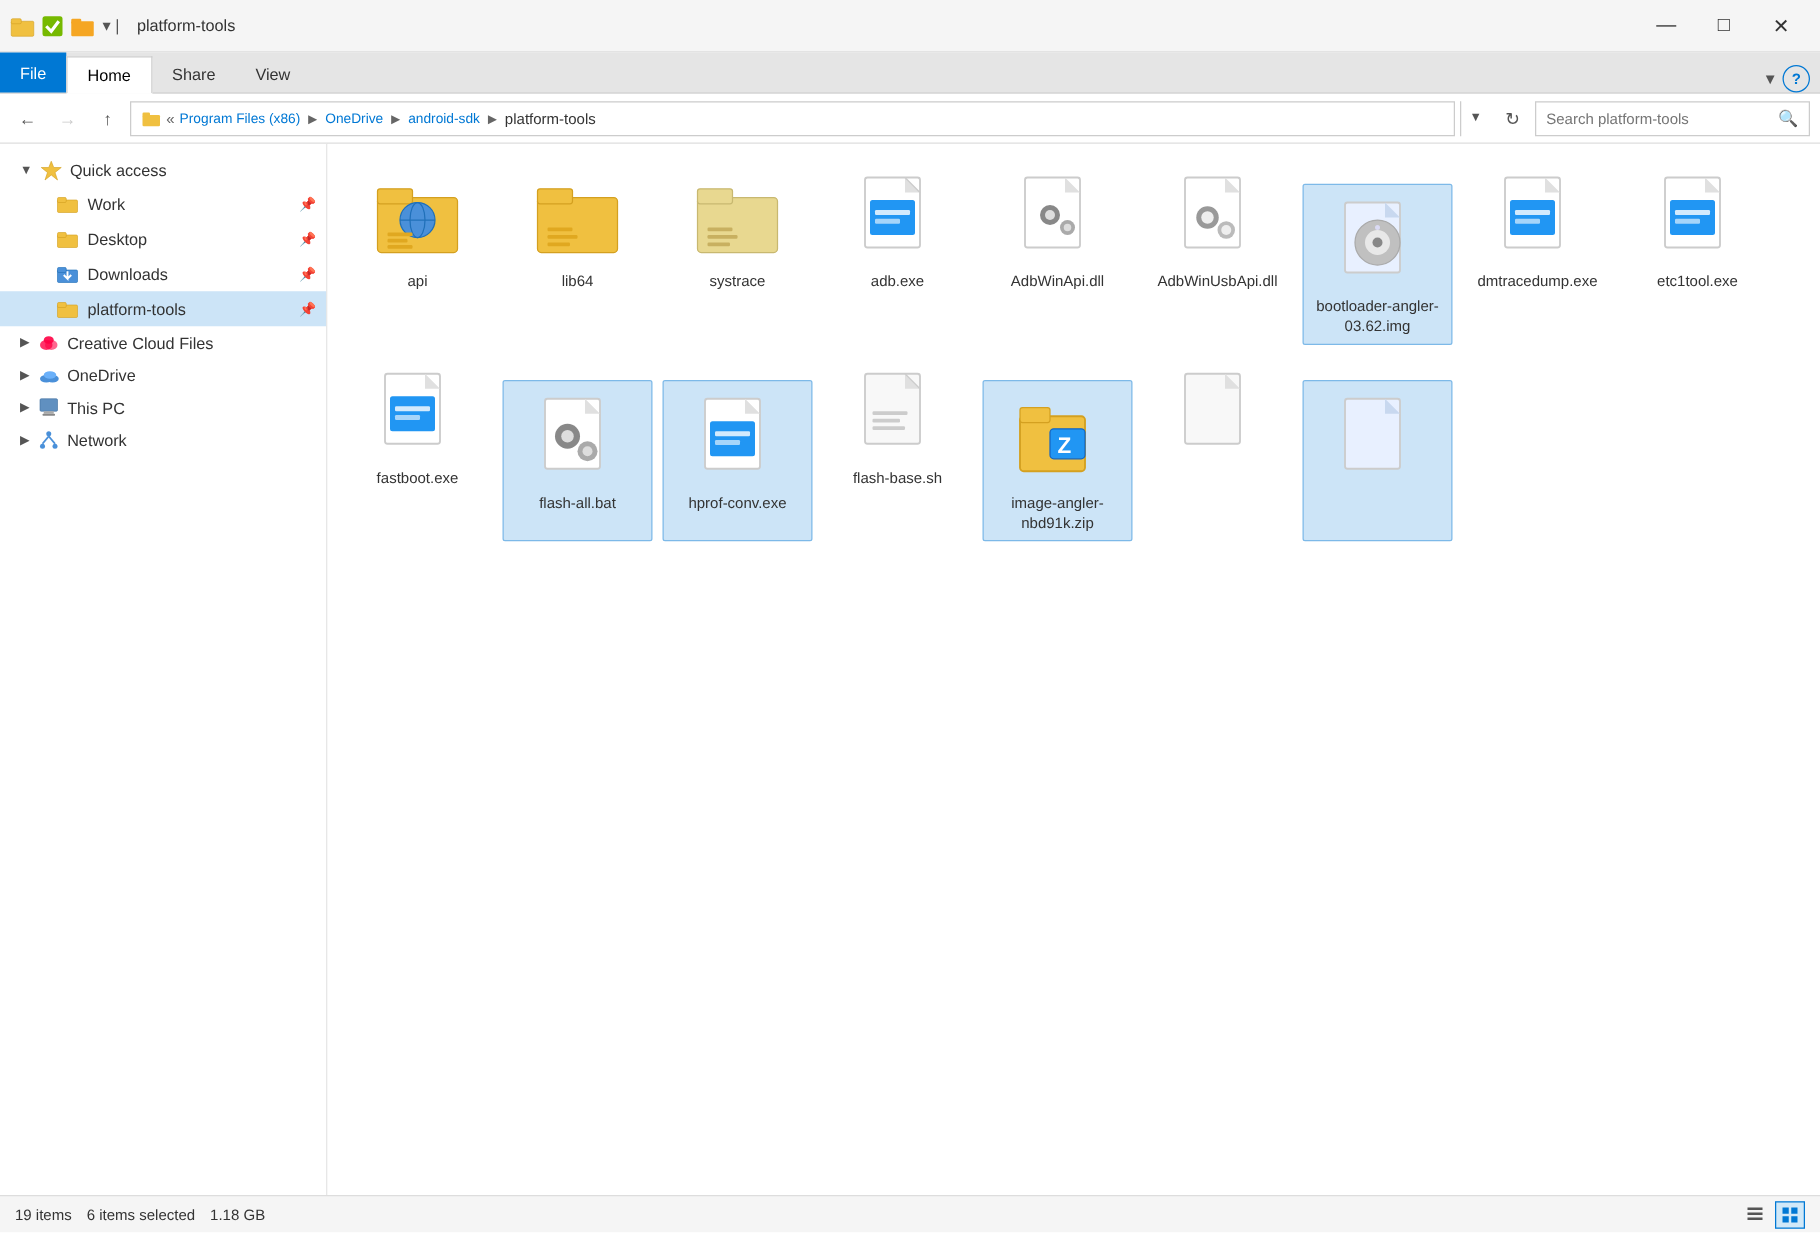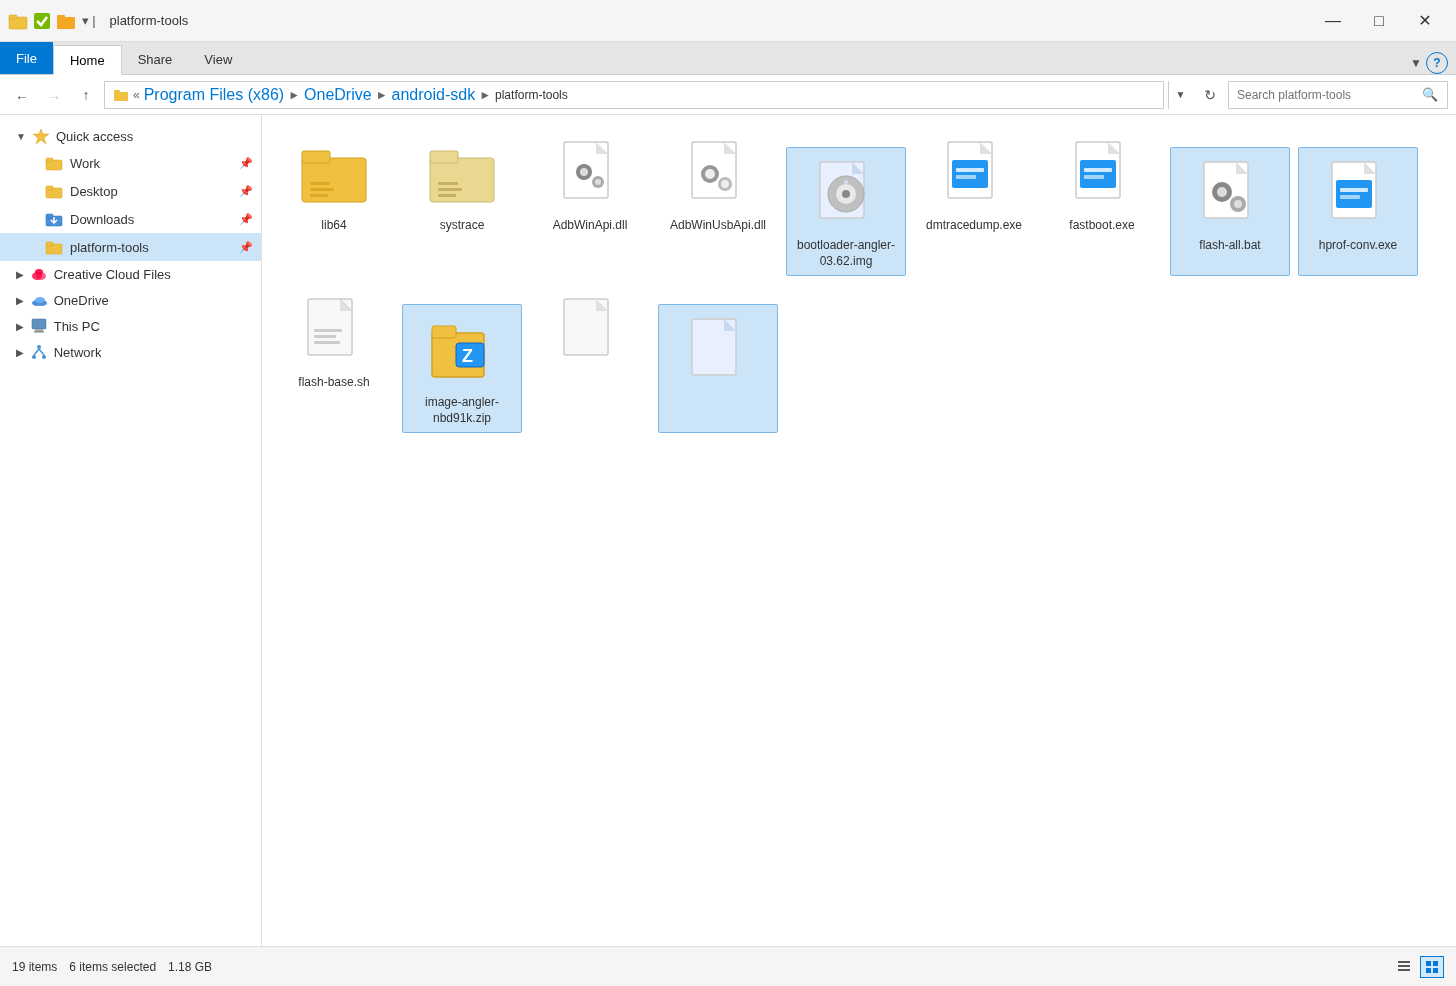--- a/index.html
+++ b/index.html
@@ -76,21 +76,21 @@
       flex: 1;
       height: 28px;
       border: 1px solid #ccc;
       display: flex;
       align-items: center;
       padding: 0 8px;
       background: #fff;
       gap: 4px;
       cursor: text;
     }
-    .address-crumb { color: #0078d4; font-size: 16px; cursor: pointer; }
+    .address-crumb { color: #0078d4; font-size: 11px; cursor: pointer; }
     .address-sep { color: #666; font-size: 12px; }
     .address-current { color: #333; font-size: 12px; }
     .address-dropdown { width: 24px; height: 28px; border: none; border-left: 1px solid #ccc; background: transparent; cursor: pointer; display: flex; align-items: center; justify-content: center; font-size: 10px; color: #555; }
     .address-refresh { width: 28px; height: 28px; border: none; background: transparent; cursor: pointer; display: flex; align-items: center; justify-content: center; color: #555; font-size: 14px; }
     .search-box {
       width: 220px;
       height: 28px;
       border: 1px solid #ccc;
       display: flex;
       align-items: center;
@@ -178,21 +178,21 @@
       margin-top: 4px;
     }
 
     
     ::-webkit-scrollbar { width: 14px; }
     ::-webkit-scrollbar-track { background: #f0f0f0; }
     ::-webkit-scrollbar-thumb { background: #c0c0c0; border: 2px solid #f0f0f0; }
 
     
     .statusbar {
-      height: 40px;
+      height: 30px;
       background: #f5f5f5;
       border-top: 1px solid #ddd;
       display: flex;
       align-items: center;
       padding: 0 12px;
       gap: 12px;
       font-size: 12px;
       color: #333;
     }
     .statusbar-right { margin-left: auto; display: flex; gap: 4px; }
@@ -364,20 +364,37 @@
         <line x1="9" y1="6" x2="4" y2="12" stroke="#4a90d9" stroke-width="1.5"></line>
         <line x1="9" y1="6" x2="14" y2="12" stroke="#4a90d9" stroke-width="1.5"></line>
       </svg>
       <span>Network</span>
     </div>
 
   </div>
 
   <div class="content">
 
+    <div class="file-item">
+      <div class="file-item-icon">
+        <svg width="72" height="72" viewBox="0 0 72 72">
+          <rect x="4" y="20" width="64" height="44" rx="3" fill="#f0c040" stroke="#d4a020" stroke-width="1"></rect>
+          <rect x="4" y="13" width="28" height="12" rx="2" fill="#f0c040" stroke="#d4a020" stroke-width="1"></rect>
+
+          <circle cx="36" cy="38" r="14" fill="#4a90d9" stroke="#2070b9" stroke-width="1"></circle>
+          <ellipse cx="36" cy="38" rx="6" ry="14" fill="none" stroke="#2070b9" stroke-width="1"></ellipse>
+          <line x1="22" y1="38" x2="50" y2="38" stroke="#2070b9" stroke-width="1"></line>
+
+          <rect x="12" y="48" width="20" height="3" rx="1" fill="#e0a820"></rect>
+          <rect x="12" y="53" width="16" height="3" rx="1" fill="#e0a820"></rect>
+          <rect x="12" y="58" width="20" height="3" rx="1" fill="#e0a820"></rect>
+        </svg>
+      </div>
+      <span class="file-item-label">api</span>
+    </div>
 
     <div class="file-item">
       <div class="file-item-icon">
         <svg width="72" height="72" viewBox="0 0 72 72">
           <rect x="4" y="20" width="64" height="44" rx="3" fill="#f0c040" stroke="#d4a020" stroke-width="1"></rect>
           <rect x="4" y="13" width="28" height="12" rx="2" fill="#f0c040" stroke="#d4a020" stroke-width="1"></rect>
           <rect x="12" y="44" width="20" height="3" rx="1" fill="#e0a820"></rect>
           <rect x="12" y="50" width="24" height="3" rx="1" fill="#e0a820"></rect>
           <rect x="12" y="56" width="18" height="3" rx="1" fill="#e0a820"></rect>
         </svg>
@@ -391,20 +408,33 @@
           <rect x="4" y="20" width="64" height="44" rx="3" fill="#e8d890" stroke="#c8b870" stroke-width="1"></rect>
           <rect x="4" y="13" width="28" height="12" rx="2" fill="#e8d890" stroke="#c8b870" stroke-width="1"></rect>
           <rect x="12" y="44" width="20" height="3" rx="1" fill="#c8b060"></rect>
           <rect x="12" y="50" width="24" height="3" rx="1" fill="#c8b060"></rect>
           <rect x="12" y="56" width="18" height="3" rx="1" fill="#c8b060"></rect>
         </svg>
       </div>
       <span class="file-item-label">systrace</span>
     </div>
 
+    <div class="file-item">
+      <div class="file-item-icon">
+        <svg width="72" height="72" viewBox="0 0 72 72">
+          <rect x="10" y="4" width="44" height="56" rx="2" fill="#fff" stroke="#ccc" stroke-width="1.5"></rect>
+          <polygon points="42,4 54,16 42,16" fill="#e0e0e0"></polygon>
+          <line x1="42" y1="4" x2="54" y2="16" stroke="#ccc" stroke-width="1"></line>
+          <rect x="14" y="22" width="36" height="28" rx="2" fill="#2196F3"></rect>
+          <rect x="18" y="30" width="28" height="4" rx="1" fill="#fff" opacity="0.8"></rect>
+          <rect x="18" y="37" width="20" height="4" rx="1" fill="#fff" opacity="0.6"></rect>
+        </svg>
+      </div>
+      <span class="file-item-label">adb.exe</span>
+    </div>
 
     <div class="file-item">
       <div class="file-item-icon">
         <svg width="72" height="72" viewBox="0 0 72 72">
           <rect x="10" y="4" width="44" height="56" rx="2" fill="#fff" stroke="#ccc" stroke-width="1.5"></rect>
           <polygon points="42,4 54,16 42,16" fill="#e0e0e0"></polygon>
 
           <circle cx="30" cy="34" r="8" fill="#888"></circle>
           <circle cx="30" cy="34" r="4" fill="#ddd"></circle>
           <circle cx="44" cy="44" r="6" fill="#aaa"></circle>
@@ -449,20 +479,32 @@
           <rect x="10" y="4" width="44" height="56" rx="2" fill="#fff" stroke="#ccc" stroke-width="1.5"></rect>
           <polygon points="42,4 54,16 42,16" fill="#e0e0e0"></polygon>
           <rect x="14" y="22" width="36" height="28" rx="2" fill="#2196F3"></rect>
           <rect x="18" y="30" width="28" height="4" rx="1" fill="#fff" opacity="0.8"></rect>
           <rect x="18" y="37" width="20" height="4" rx="1" fill="#fff" opacity="0.6"></rect>
         </svg>
       </div>
       <span class="file-item-label">dmtracedump.exe</span>
     </div>
 
+    <div class="file-item">
+      <div class="file-item-icon">
+        <svg width="72" height="72" viewBox="0 0 72 72">
+          <rect x="10" y="4" width="44" height="56" rx="2" fill="#fff" stroke="#ccc" stroke-width="1.5"></rect>
+          <polygon points="42,4 54,16 42,16" fill="#e0e0e0"></polygon>
+          <rect x="14" y="22" width="36" height="28" rx="2" fill="#2196F3"></rect>
+          <rect x="18" y="30" width="28" height="4" rx="1" fill="#fff" opacity="0.8"></rect>
+          <rect x="18" y="37" width="20" height="4" rx="1" fill="#fff" opacity="0.6"></rect>
+        </svg>
+      </div>
+      <span class="file-item-label">etc1tool.exe</span>
+    </div>
 
     <div class="file-item">
       <div class="file-item-icon">
         <svg width="72" height="72" viewBox="0 0 72 72">
           <rect x="10" y="4" width="44" height="56" rx="2" fill="#fff" stroke="#ccc" stroke-width="1.5"></rect>
           <polygon points="42,4 54,16 42,16" fill="#e0e0e0"></polygon>
           <rect x="14" y="22" width="36" height="28" rx="2" fill="#2196F3"></rect>
           <rect x="18" y="30" width="28" height="4" rx="1" fill="#fff" opacity="0.8"></rect>
           <rect x="18" y="37" width="20" height="4" rx="1" fill="#fff" opacity="0.6"></rect>
         </svg>

